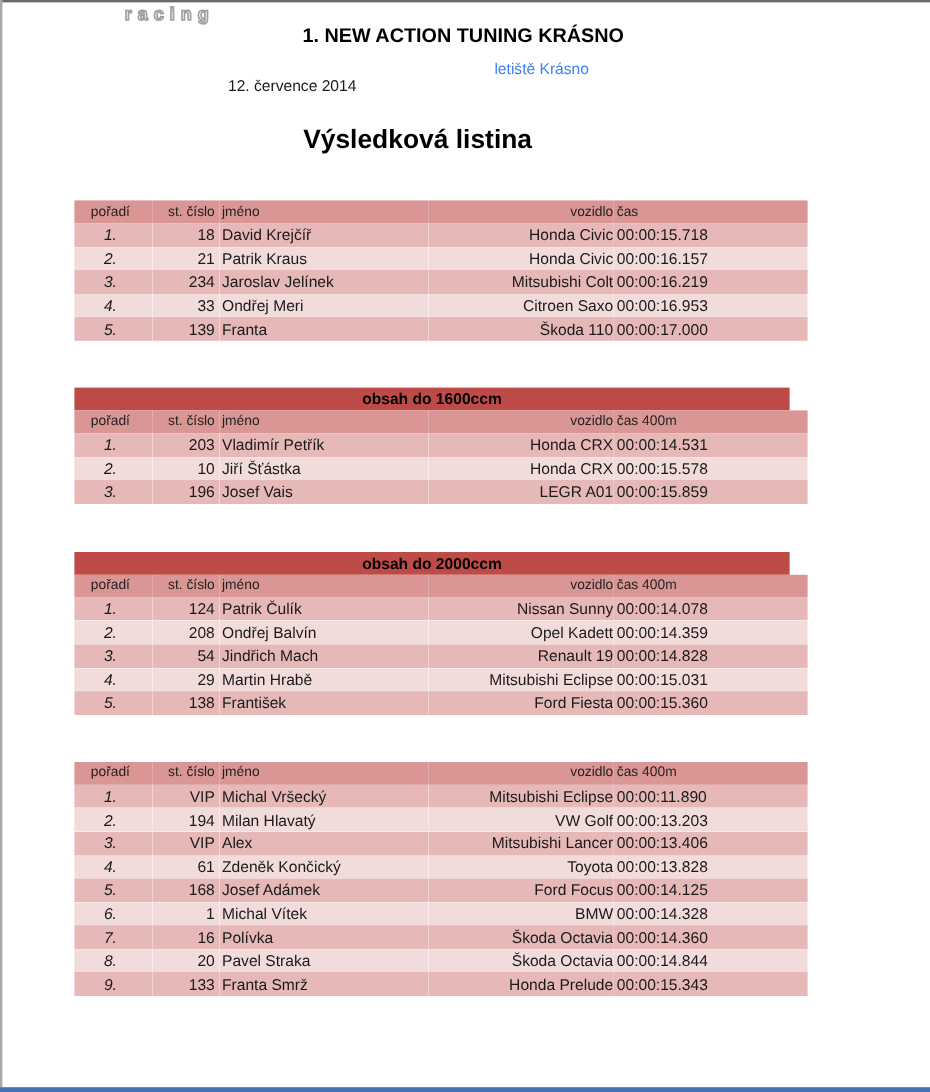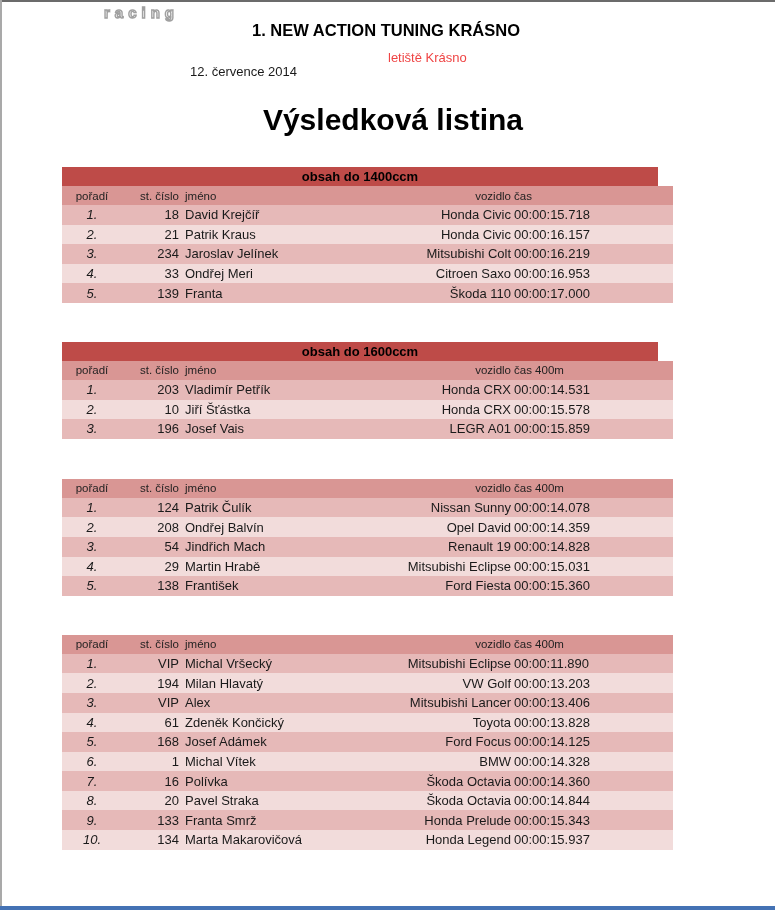--- a/index.html
+++ b/index.html
@@ -19,23 +19,23 @@
   .logo-t { color:var(--logo_red,#e2131b); }
   .logo-power { color:var(--logo_gray,#a0a0a0); }
   .logo-racing {
     font-weight:bold; font-size:15px; letter-spacing:5px;
     color:var(--logo_gray,#a0a0a0); margin:1px 0 0 38px;
     -webkit-text-stroke:1.4px var(--logo_gray,#a0a0a0);
     -webkit-text-fill-color:#ffffff;
   }
 
   .event-title { position:absolute; left:252px; top:21px; font-size:16.5px; font-weight:bold; color:#000; white-space:nowrap; }
-  .event-location { position:absolute; left:388px; top:50px; font-size:13px; color:#ef4444; white-space:nowrap; }
+  .event-location { position:absolute; left:412px; top:50px; font-size:13px; color:#3b82f6; white-space:nowrap; }
   .event-date { position:absolute; left:190px; top:64px; font-size:13px; color:#1a1a1a; white-space:nowrap; }
-  .page-title { position:absolute; left:0; top:103px; width:696px; text-align:center; font-size:30px; font-weight:bold; color:#000;margin-left:45px; }
+  .page-title { position:absolute; left:0; top:103px; width:696px; text-align:center; font-size:22px; font-weight:bold; color:#000; }
 
   
   .tables { position:absolute; left:62px; top:167px; width:596px; }
   .cat-table { margin-bottom:39px; }
   .cat-table:nth-child(2) { margin-bottom:40px; }
   .cat-band {
     height:19px; line-height:19px; text-align:center;
     background:var(--band,#be4b48); color:#000;
     font-weight:bold; font-size:13px;
   }
@@ -66,21 +66,20 @@
 </div>
 
 <div class="event-title">1. NEW ACTION TUNING KRÁSNO</div>
 <div class="event-location">letiště Krásno</div>
 <div class="event-date">12. července 2014</div>
 
 <div class="page-title">Výsledková listina</div>
 
 <div class="tables">
     <div class="cat-table">
-      <div class="cat-band">obsah do 1400ccm</div>
       <table class="results">
         <thead>
           <tr>
             <th class="c0">pořadí</th>
             <th class="c1">st. číslo</th>
             <th class="c2">jméno</th>
             <th class="c3">vozidlo</th>
             <th class="c4">čas</th>
           </tr>
         </thead>
@@ -154,20 +153,21 @@
             <td class="c0">3.</td>
             <td class="c1">196</td>
             <td class="c2">Josef Vais</td>
             <td class="c3">LEGR A01</td>
             <td class="c4">00:00:15.859</td>
           </tr>
         </tbody>
       </table>
     </div>
     <div class="cat-table">
+      <div class="cat-band">obsah do 2000ccm</div>
       <table class="results">
         <thead>
           <tr>
             <th class="c0">pořadí</th>
             <th class="c1">st. číslo</th>
             <th class="c2">jméno</th>
             <th class="c3">vozidlo</th>
             <th class="c4">čas 400m</th>
           </tr>
         </thead>
@@ -176,21 +176,21 @@
             <td class="c0">1.</td>
             <td class="c1">124</td>
             <td class="c2">Patrik Čulík</td>
             <td class="c3">Nissan Sunny</td>
             <td class="c4">00:00:14.078</td>
           </tr>
           <tr class="even">
             <td class="c0">2.</td>
             <td class="c1">208</td>
             <td class="c2">Ondřej Balvín</td>
-            <td class="c3">Opel David</td>
+            <td class="c3">Opel Kadett</td>
             <td class="c4">00:00:14.359</td>
           </tr>
           <tr class="odd">
             <td class="c0">3.</td>
             <td class="c1">54</td>
             <td class="c2">Jindřich Mach</td>
             <td class="c3">Renault 19</td>
             <td class="c4">00:00:14.828</td>
           </tr>
           <tr class="even">
@@ -278,23 +278,16 @@
             <td class="c3">Škoda Octavia</td>
             <td class="c4">00:00:14.844</td>
           </tr>
           <tr class="odd">
             <td class="c0">9.</td>
             <td class="c1">133</td>
             <td class="c2">Franta Smrž</td>
             <td class="c3">Honda Prelude</td>
             <td class="c4">00:00:15.343</td>
           </tr>
-          <tr class="even">
-            <td class="c0">10.</td>
-            <td class="c1">134</td>
-            <td class="c2">Marta Makarovičová</td>
-            <td class="c3">Honda Legend</td>
-            <td class="c4">00:00:15.937</td>
-          </tr>
         </tbody>
       </table>
     </div>
   </div>
 
 </body></html>

